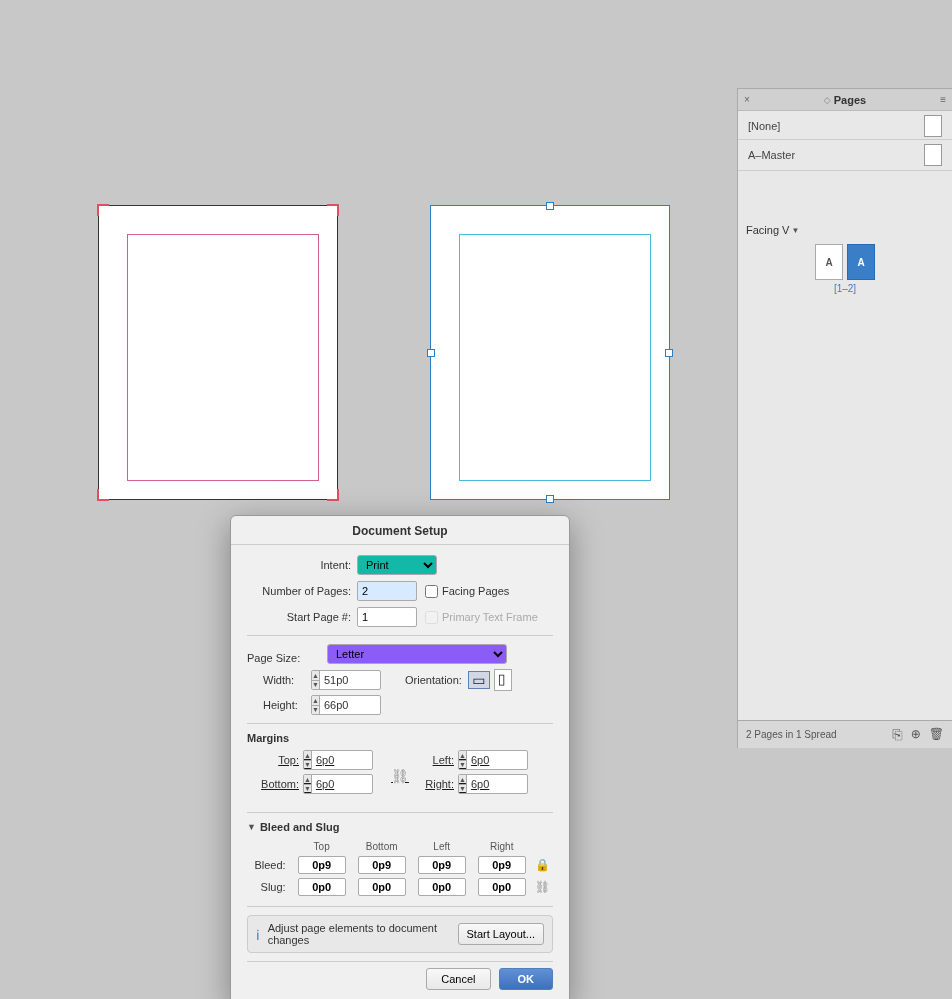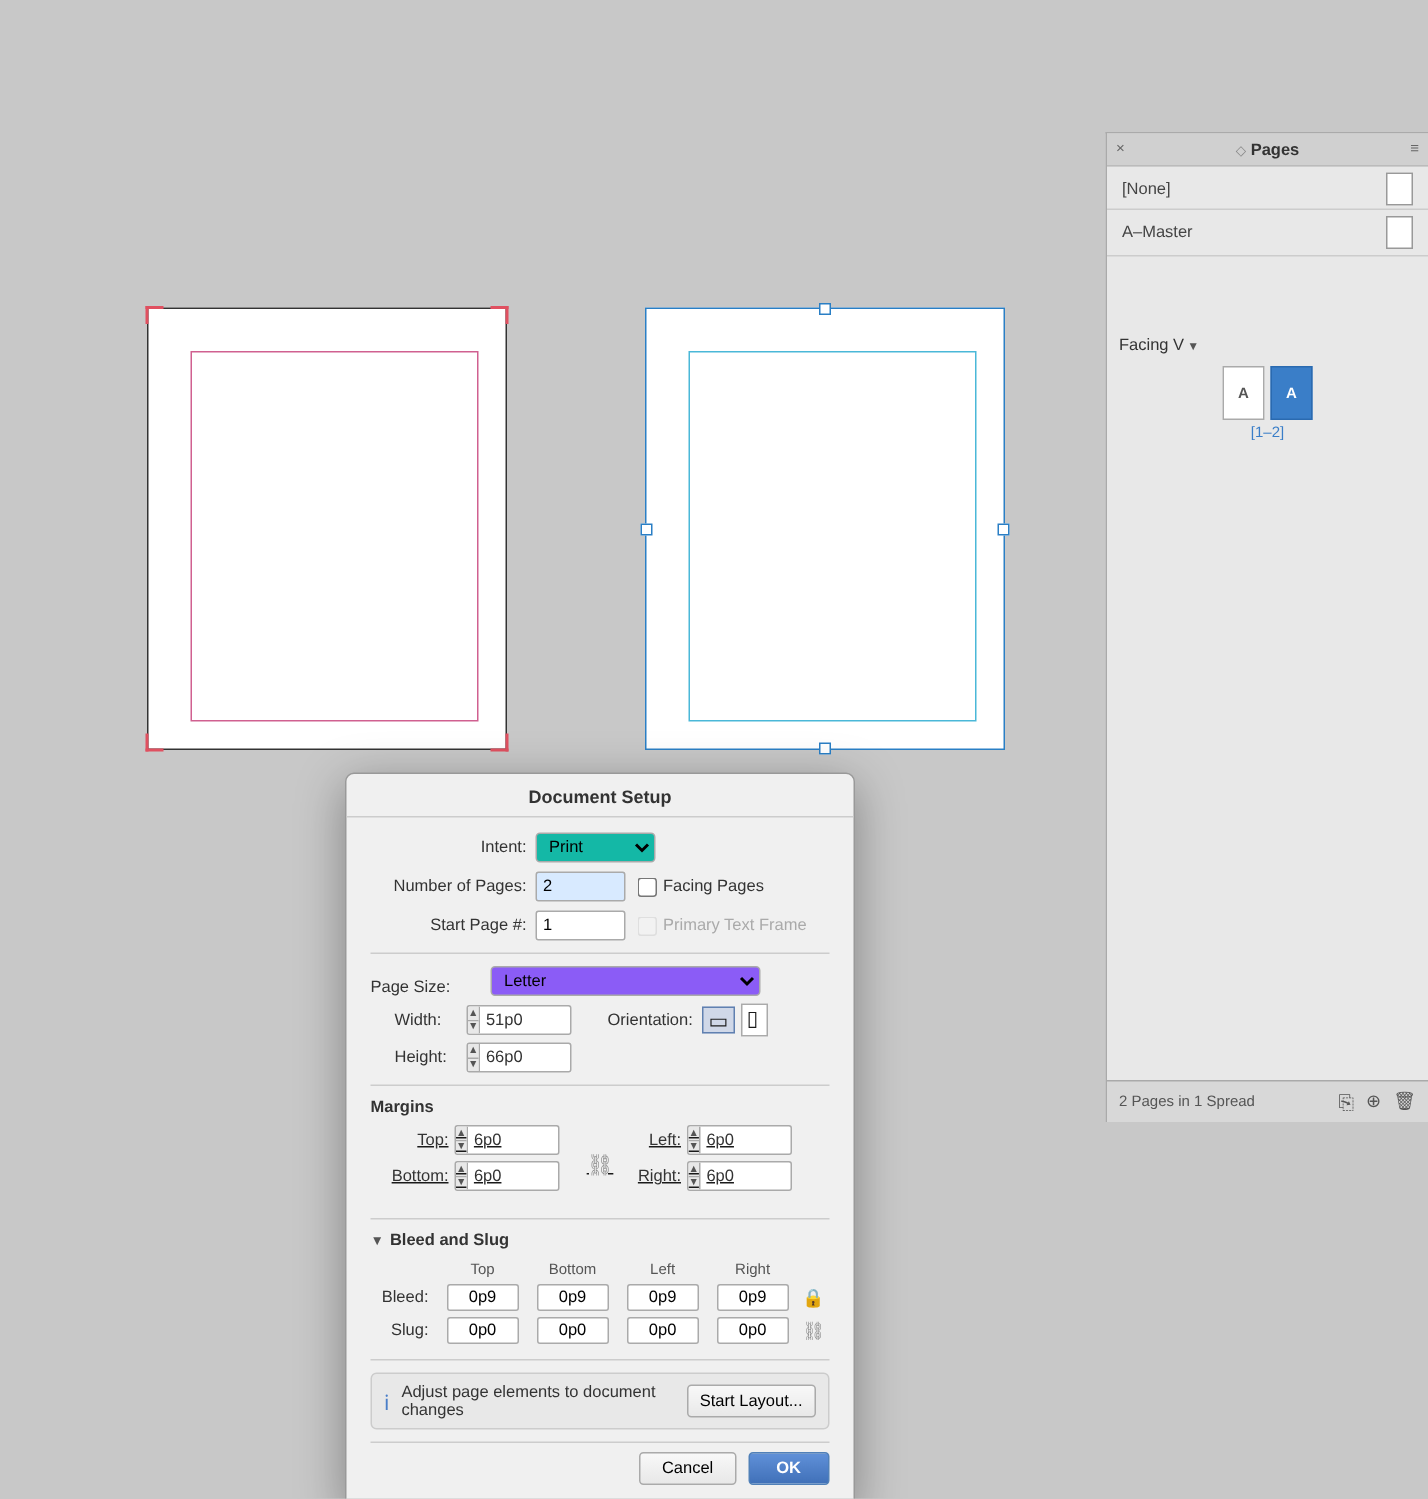--- a/index.html
+++ b/index.html
@@ -361,20 +361,21 @@
     }
     .bleed-input {
       width: 48px;
       height: 18px;
       font-size: 11px;
       border: 1px solid #aaa;
       border-radius: 2px;
       background: white;
       text-align: center;
       padding: 0 2px;
+      font-weight: bold;
     }
     .lock-icon-cell {
       width: 20px;
     }
     .lock-icon {
       font-size: 12px;
       color: #888;
     }
     
     .adjust-row {

